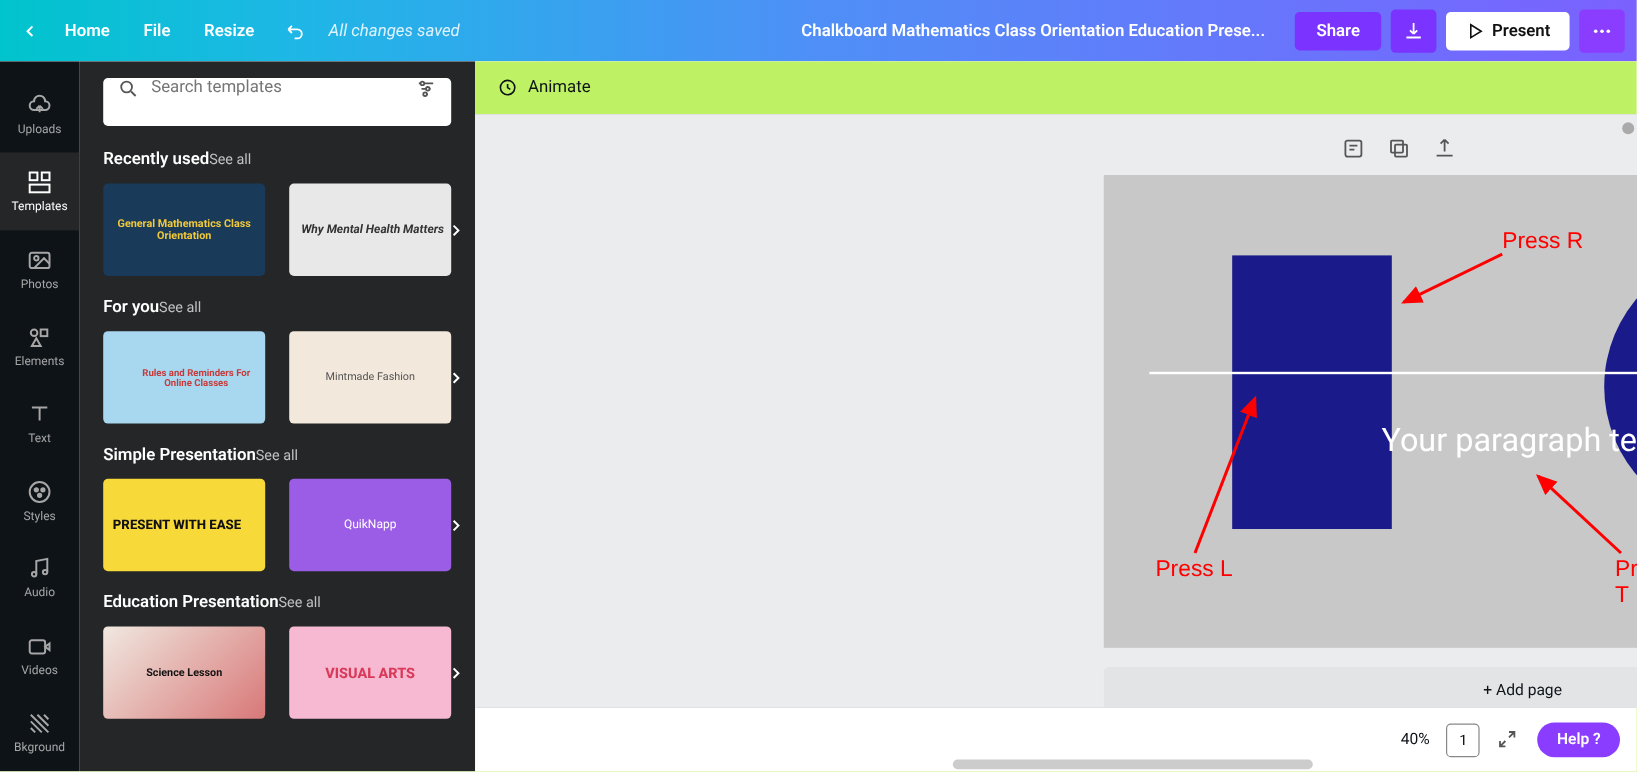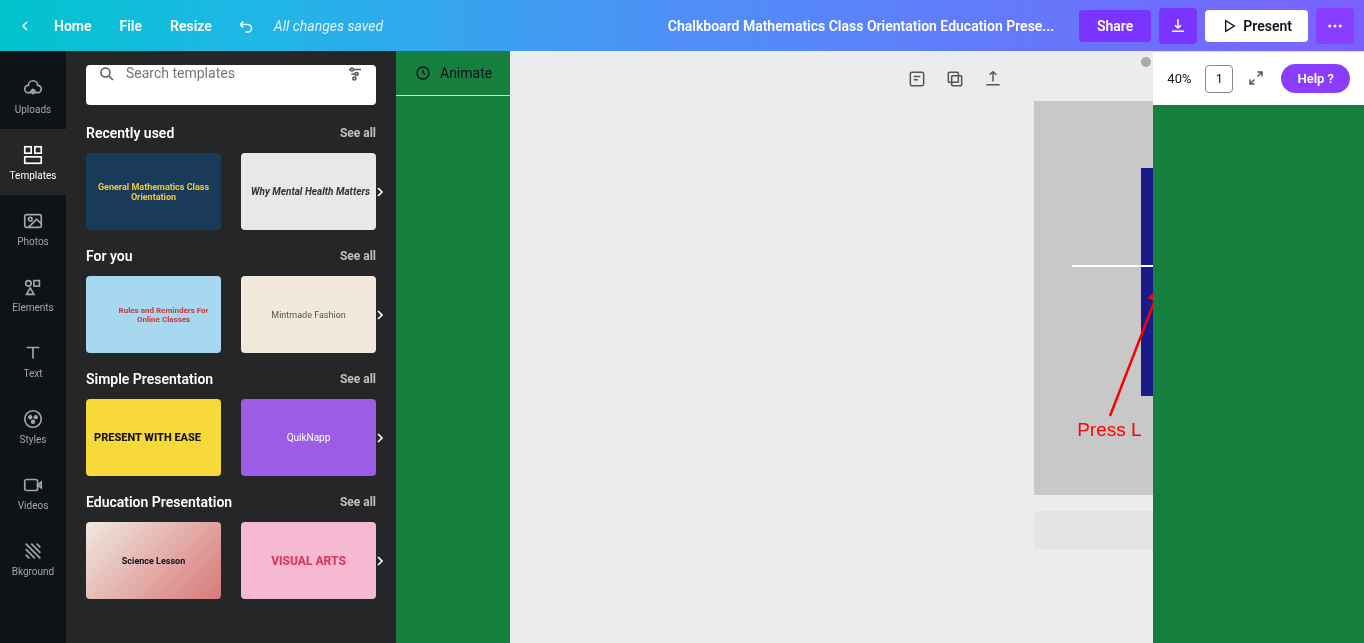--- a/index.html
+++ b/index.html
@@ -27,40 +27,40 @@
     .left-nav .nav-btn svg { width: 22px; height: 22px; }
     
     
     .templates-panel { width: 330px; background: #252627; color: #fff; padding: 14px 0 14px 0; overflow-y: auto; position: relative; }
     .templates-panel::-webkit-scrollbar { width: 6px; }
     .templates-panel::-webkit-scrollbar-thumb { background: #555; border-radius: 3px; }
     .search-wrap { margin: 0 20px 14px 20px; display: flex; align-items: flex-start; background: #fff; border-radius: 4px; height: 40px; padding: 0 12px; }
     .search-wrap svg { color: #555; }
     .search-wrap input { flex: 1; border: none; outline: none; margin-left: 10px; font-size: 14px; color: #555; }
     .search-wrap .filter-icon { color: #555; cursor: pointer; }
-    .section-head { display: flex; justify-content: space-between; align-items: center; padding: 6px 20px; margin-top: 6px; gap: 26px; }
+    .section-head { display: flex; align-items: center; padding: 6px 20px; margin-top: 6px; }
     .section-head .title { font-size: 14px; font-weight: 600; }
-    .section-head .see-all { font-size: 12px; color: #c0c0c0; cursor: pointer; font-weight: bold; }
+    .section-head .see-all { font-size: 12px; color: #c0c0c0; cursor: pointer; }
     .thumb-row { position: relative; display: flex; gap: 20px; padding: 6px 20px 6px 20px; }
     .thumb { width: 136px; height: 77px; border-radius: 4px; background: #3a4a5a; position: relative; overflow: hidden; cursor: pointer; font-size: 8px; display: flex; flex-direction: column; align-items: center; justify-content: center; text-align: center; padding: 4px; }
     .thumb.math { background: #1a3a5a; color: #f0c93a; font-weight: 700; font-size: 9px; }
     .thumb.mental { background: #e8e8e8; color: #333; font-weight: 700; text-align: center; padding-left: 10px; align-items: flex-start; justify-content: center; font-size: 10px; font-style: italic; }
     .thumb.rules { background: #a8d8f0; color: #c73a3a; font-weight: 700; font-size: 8px; padding-left: 24px; }
     .thumb.fashion { background: #f2e8dc; color: #555; font-size: 9px; }
     .thumb.present-ease { background: #f7d93a; color: #111; font-weight: 800; font-size: 11px; text-align: right; padding-left: 8px; align-items: flex-start; }
     .thumb.quiknapp { background: #9b5de5; color: #fff; font-size: 10px; }
     .thumb.science { background: linear-gradient(135deg, #f0e8e0, #d87878); color: #111; font-size: 9px; font-weight: 700; }
     .thumb.visual-arts { background: #f7b8d2; color: #d83a5a; font-weight: 800; font-size: 12px; }
     .row-chevron { position: absolute; right: 2px; top: 50%; transform: translateY(-50%); width: 28px; height: 28px; display: flex; align-items: center; justify-content: center; cursor: pointer; color: #fff; }
     
     
     .panel-handle { position: absolute; left: 396px; top: 330px; width: 18px; height: 44px; background: #252627; border-radius: 0 50% 50% 0; display: flex; align-items: center; justify-content: center; cursor: pointer; color: #aaa; }
     
     
-    .canvas-area { flex: 1; background: #15803d; display: flex; flex-direction: row; position: relative; }
+    .canvas-area { flex: 1; background: #bef264; display: flex; flex-direction: column; position: relative; }
     .canvas-toolbar { height: 45px; border-bottom: 1px solid #e0e0e0; display: flex; align-items: center; padding: 0 18px; gap: 10px; }
     .canvas-toolbar .animate { display: flex; align-items: center; gap: 8px; font-size: 14px; color: #0e1318; cursor: pointer; }
     .canvas-viewport { flex: 1; background: #ebecee; position: relative; overflow: auto; }
     
     .slide-actions { position: absolute; right: 150px; top: 18px; display: flex; gap: 18px; color: #555; }
     .slide-actions div { width: 20px; height: 20px; cursor: pointer; }
     
     .slide { position: absolute; left: 524px; top: 50px; width: 698px; height: 394px; background: #c8c8c8; }
     .slide .rect-shape { position: absolute; left: 107px; top: 67px; width: 133px; height: 228px; background: #1a1a8a; }
     .slide .circle-shape { position: absolute; left: 417px; top: 63px; width: 227px; height: 227px; border-radius: 50%; background: #1a1a8a; }
@@ -164,20 +164,28 @@
       <span>Text</span>
     </div>
     <div class="nav-btn">
       <svg viewBox="0 0 24 24" fill="none" stroke="currentColor" stroke-width="1.8">
           <circle cx="12" cy="12" r="9"></circle>
           <circle cx="9" cy="10" r="1.5" fill="currentColor"></circle>
           <circle cx="15" cy="10" r="1.5" fill="currentColor"></circle>
           <circle cx="12" cy="15" r="1.5" fill="currentColor"></circle>
         </svg>
       <span>Styles</span>
+    </div>
+    <div class="nav-btn">
+      <svg viewBox="0 0 24 24" fill="none" stroke="currentColor" stroke-width="1.8">
+          <path d="M9 17V5l10-2v12"></path>
+          <circle cx="7" cy="17" r="2"></circle>
+          <circle cx="17" cy="15" r="2"></circle>
+        </svg>
+      <span>Audio</span>
     </div>
     <div class="nav-btn">
       <svg viewBox="0 0 24 24" fill="none" stroke="currentColor" stroke-width="1.8">
           <rect x="3" y="6" width="14" height="12" rx="2"></rect>
           <path d="M21 9l-4 3 4 3z"></path>
         </svg>
       <span>Videos</span>
     </div>
     <div class="nav-btn">
       <svg viewBox="0 0 24 24" fill="none" stroke="currentColor" stroke-width="1.8">

